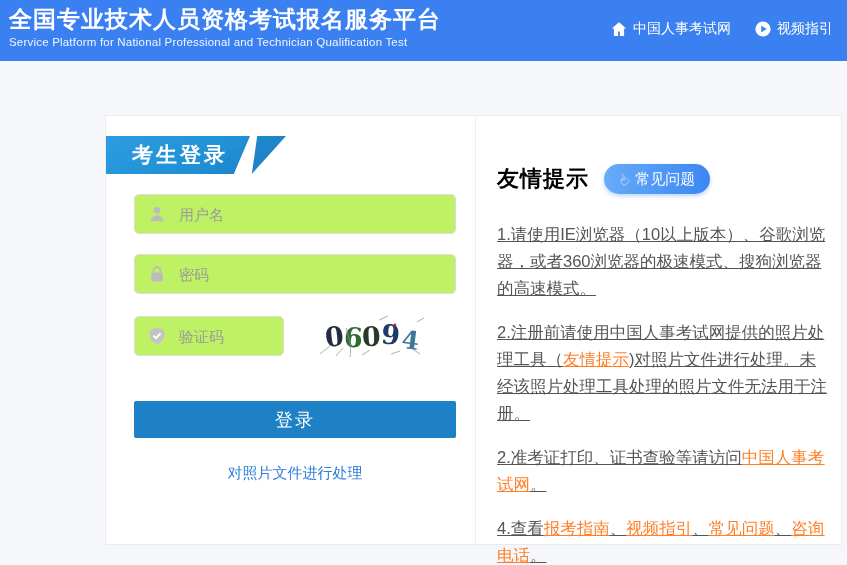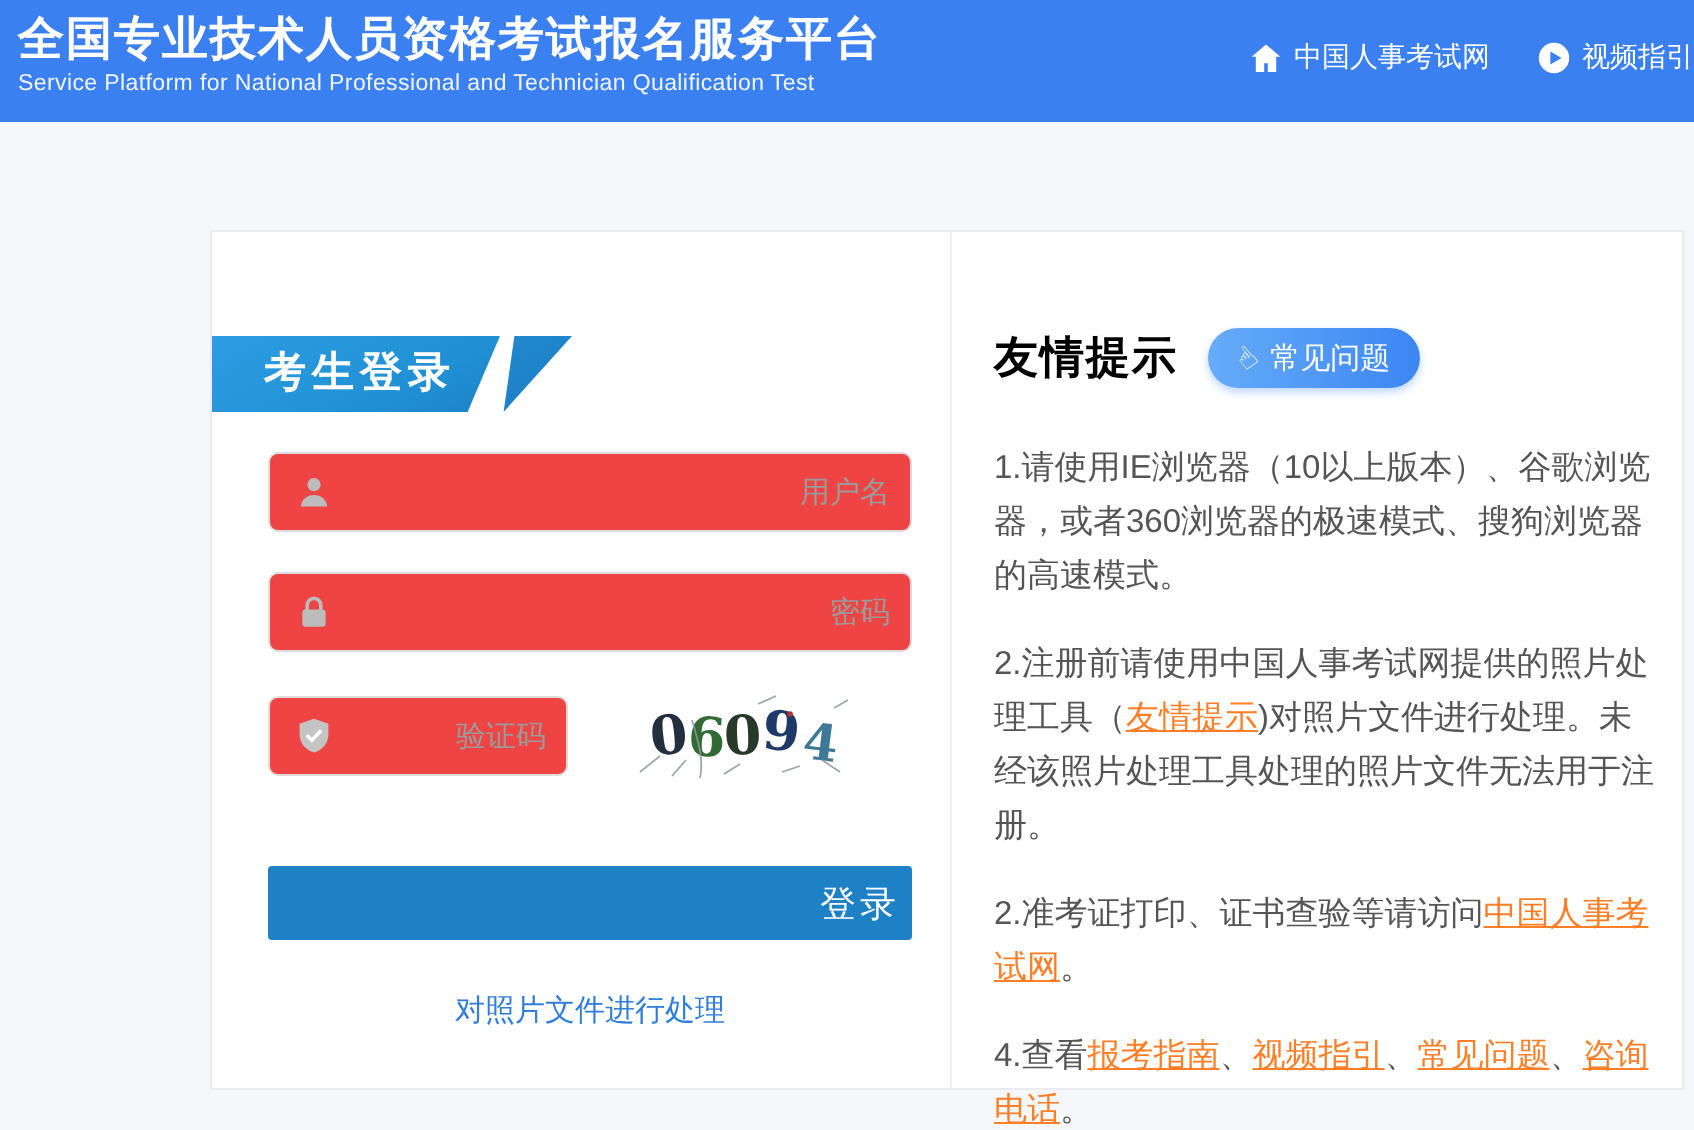--- a/index.html
+++ b/index.html
@@ -5,60 +5,60 @@
   html,body{margin:0;padding:0;}
   body{
     width:847px;height:565px;overflow:hidden;position:relative;
     background:#f5f7fa;
     font-family:"Liberation Sans","DejaVu Sans",sans-serif;
   }
   
   .header{
     height:61px;background:var(--header-bg,#3b80f1);
     display:flex;justify-content:space-between;align-items:flex-start;
-    padding:0 0 0 9px;box-sizing:border-box;gap:29px;
+    padding:0 14px 0 9px;box-sizing:border-box;gap:29px;
   }
   .header-left{padding-top:5px;}
   .title{color:#fff;font-weight:bold;font-size:23px;letter-spacing:1px;line-height:28px;}
   .subtitle{color:#f0f5ff;font-weight:normal;font-size:11.5px;margin-top:3px;letter-spacing:.2px;}
   .header-nav{display:flex;align-items:center;gap:24px;padding-top:20px;}
   .nav-item{display:flex;align-items:center;gap:6px;color:#fff;font-size:14px;text-decoration:none;cursor:pointer;}
   .nav-icon{display:inline-flex;width:16px;height:16px;}
   .nav-icon svg{width:16px;height:16px;}
   .play-tri{fill:var(--header-bg,#3b80f1);}
   
   .card{
     position:absolute;left:105px;top:115px;width:737px;height:430px;
     background:#fff;border:1px solid #e9ebee;box-sizing:border-box;
     display:flex;
   }
   .left-col{width:375px;border-right:1px solid #eeeeee;box-sizing:border-box;position:relative;}
   
-  .banner{position:relative;width:180px;height:38px;margin-top:52px;}
+  .banner{position:relative;width:180px;height:38px;margin-top:20px;}
   .banner-main{
     position:absolute;inset:0;
     background:linear-gradient(150deg,#2d9ce2 0%,var(--banner-blue,#2191d5) 55%,#1a7cc2 100%);
     clip-path:polygon(0 0,80% 0,71% 100%,0 100%);
   }
   .banner-stripe{
     position:absolute;inset:0;
     background:linear-gradient(150deg,#2d9ce2,#1a7cc2);
     clip-path:polygon(84% 0,100% 0,81% 100%);
   }
   .banner-label{
     position:absolute;left:26px;top:0;line-height:38px;
     color:#fff;font-size:21px;font-weight:bold;letter-spacing:3px;
   }
   
   .field{position:relative;width:322px;height:40px;margin:20px 0 0 28px;}
   .field input{
     width:100%;height:100%;box-sizing:border-box;
     border:1px solid #dcdcdc;border-radius:5px;
     padding:0 10px 0 44px;font-size:15px;color:#333;outline:none;
-    font-family:inherit;background:#ef4444;text-align:right;
+    font-family:inherit;background:#bef264;
   }
   .field input::placeholder{color:#9b9b9b;}
   .field-icon{position:absolute;left:13px;top:50%;transform:translateY(-50%);width:20px;height:20px;display:inline-flex;}
   .field-icon svg{width:20px;height:20px;}
   .captcha-row{display:flex;align-items:center;}
   .captcha-row .field{width:150px;}
   .captcha-img{
     position:relative;width:112px;height:44px;margin:20px 0 0 32px;
     cursor:pointer;display:flex;align-items:center;justify-content:center;
   }
@@ -69,37 +69,37 @@
   .cap-d:nth-child(1){transform:rotate(-6deg);}
   .cap-d:nth-child(2){transform:rotate(3deg) translateY(1px);}
   .cap-d:nth-child(3){transform:rotate(-2deg);}
   .cap-d:nth-child(4){transform:rotate(5deg) translateY(-2px);}
   .cap-d:nth-child(5){font-size:25px;transform:rotate(7deg) translateY(3px);margin-left:2px;}
   .captcha-noise{position:absolute;inset:0;pointer-events:none;}
   
   .login-btn{
     display:block;width:322px;height:37px;margin:43px 0 0 28px;
     background:var(--button-blue,#1e81c5);color:#fff;border:none;border-radius:2px;
-    font-size:18px;letter-spacing:2px;cursor:pointer;font-family:Liberation Serif, serif;text-align:right;
+    font-size:18px;letter-spacing:2px;cursor:pointer;font-family:Liberation Serif, serif;
   }
   .forgot{width:322px;margin:26px 0 0 28px;text-align:center;}
   .forgot a{color:var(--link-blue,#2f7ed9);font-size:15px;text-decoration:none;cursor:pointer;}
   
   .right-col{flex:1;padding:48px 10px 0 21px;box-sizing:border-box;}
   .tips-header{display:flex;align-items:center;gap:15px;}
   .tips-title{font-size:22px;font-weight:bold;color:#000000;letter-spacing:1px;}
   .faq-btn{
     height:30px;padding:0 15px;border:none;border-radius:16px;cursor:pointer;
     background:linear-gradient(90deg,var(--faq-grad-start,#66acf8),var(--faq-grad-end,#3b86f3));
     color:#fff;font-size:15px;display:inline-flex;align-items:center;gap:7px;
     font-family:inherit;box-shadow:0 2px 4px rgba(59,134,243,.35);
   }
   .hand{display:inline-block;transform:rotate(-40deg);font-size:15px;line-height:1;}
   .tips-list{margin-top:27px;width:334px;font-size:16.5px;color:#555;line-height:27px;}
-  .tips-list p{margin:0 0 17px 0;}
+  .tips-list p{margin:0 0 17px 0;text-decoration:underline;}
   .tip-link{color:var(--tip-link-orange,#ff7e26);text-decoration:underline;cursor:pointer;}
 </style>
 </head>
 <body>
 
 <div class="header">
   <div class="header-left">
     <div class="title">全国专业技术人员资格考试报名服务平台</div>
     <div class="subtitle">Service Platform for National Professional and Technician Qualification Test</div>
   </div>

